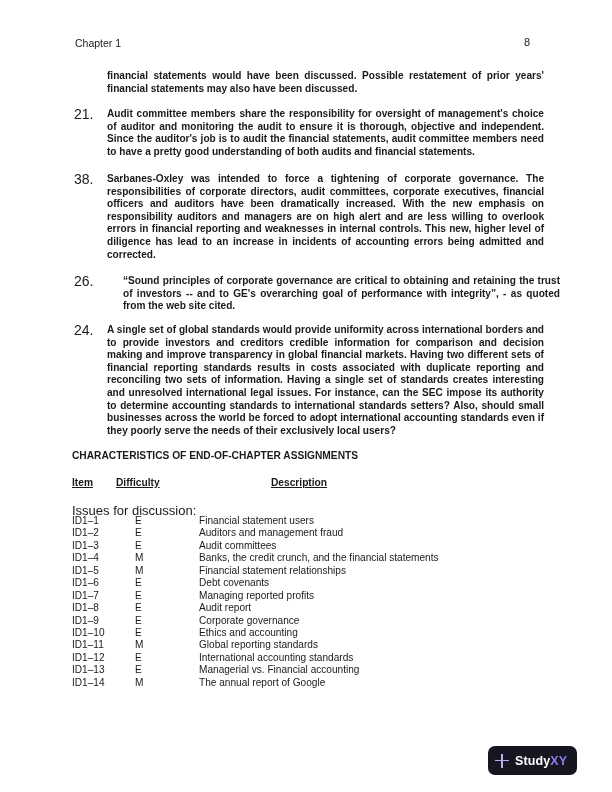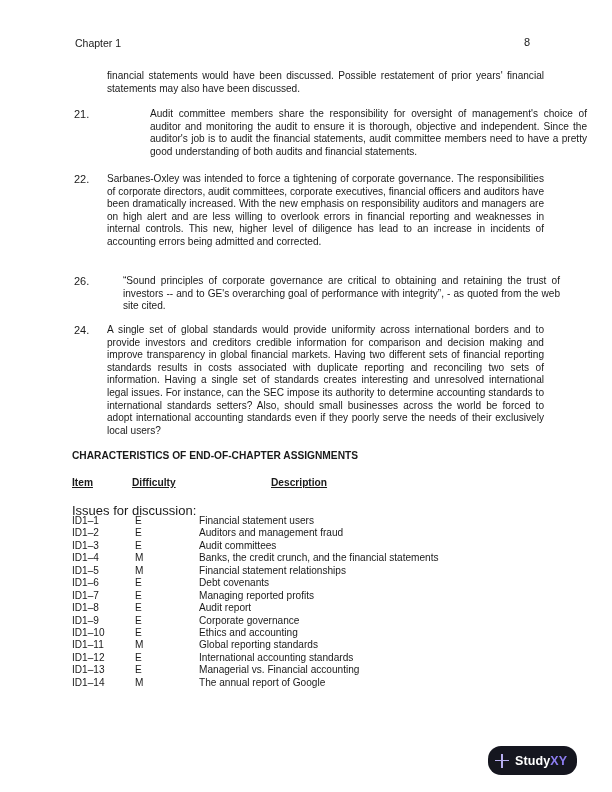--- a/index.html
+++ b/index.html
@@ -2,33 +2,33 @@
 <html><head>
   <meta charset="utf-8">
   <style>
     html, body { margin: 0; padding: 0; background: #ffffff; }
     body {
       width: 612px; height: 792px; position: relative; overflow: hidden;
       font-family: "Liberation Sans", sans-serif; color: #1a1a1a;
     }
     .header-left { position: absolute; left: 75px; top: 37px; font-size: 10.5px; }
     .header-right { position: absolute; left: 524px; top: 36px; font-size: 11px; }
-    .para-block { position: absolute; left: 107px; width: 437px; font-size: 10.1px; line-height: 12.6px; text-align: justify; }
-    .qnum { position: absolute; left: 74px; font-size: 11px; line-height: 12.6px; }
+    .para-block { position: absolute; left: 107px; width: 437px; font-size: 10.1px; line-height: 12.6px; text-align: justify; font-weight: bold; }
+    .qnum { position: absolute; left: 74px; font-size: 14px; line-height: 12.6px; }
     .section-title { position: absolute; left: 72px; top: 450px; font-size: 10.2px; font-weight: bold; }
     .col-head { position: absolute; top: 477px; font-size: 10.2px; font-weight: bold; text-decoration: underline; }
     .subhead { position: absolute; left: 72px; top: 503px; font-size: 13px; }
     .table { position: absolute; left: 72px; top: 515px; font-size: 10.1px; }
     .row { position: relative; height: 12.45px; line-height: 12.45px; white-space: nowrap; }
     .row .c-item { position: absolute; left: 0; }
     .row .c-diff { position: absolute; left: 63px; }
     .row .c-desc { position: absolute; left: 127px; }
     .badge {
       position: absolute; left: 488px; top: 746px; width: 89px; height: 29px;
-      background: #15161f; border-radius: 13px; display: flex; align-items: center;
+      background: #15161f; border-radius: 7px; display: flex; align-items: center;
     }
     .badge .plus { position: relative; width: 14px; height: 14px; margin-left: 7px; }
     .badge .plus::before, .badge .plus::after { content: ""; position: absolute; background: #b7aef0; }
     .badge .plus::before { left: 6px; top: 0; width: 1.6px; height: 14px; }
     .badge .plus::after { left: 0; top: 6px; width: 14px; height: 1.6px; }
     .badge .brand { margin-left: 6px; font-size: 12.5px; font-weight: bold; letter-spacing: 0.1px; }
     .badge .brand .s1 { color: #ffffff; }
     .badge .brand .s2 { color: #8c7cf0; }
   </style>
 </head>
@@ -36,43 +36,43 @@
 
 <div>
   <div class="header-left">Chapter 1</div>
   <div class="header-right">8</div>
 </div>
 
 <div class="para-block" style="top:70px;">financial statements would have been discussed. Possible restatement of prior years' financial statements may also have been discussed.</div>
 
 <div>
   <div class="qnum" style="top:108px;">21.</div>
-  <div class="para-block" style="top:108px;margin-left:43px;">Audit committee members share the responsibility for oversight of management's choice of auditor and monitoring the audit to ensure it is thorough, objective and independent. Since the auditor's job is to audit the financial statements, audit committee members need to have a pretty good understanding of both audits and financial statements.</div>
+  <div class="para-block" style="top:108px;">Audit committee members share the responsibility for oversight of management's choice of auditor and monitoring the audit to ensure it is thorough, objective and independent. Since the auditor's job is to audit the financial statements, audit committee members need to have a pretty good understanding of both audits and financial statements.</div>
 </div>
 
 <div>
-  <div class="qnum" style="top:173px;">22.</div>
+  <div class="qnum" style="top:173px;">38.</div>
   <div class="para-block" style="top:173px;">Sarbanes-Oxley was intended to force a tightening of corporate governance. The responsibilities of corporate directors, audit committees, corporate executives, financial officers and auditors have been dramatically increased.  With the new emphasis on responsibility auditors and managers are on high alert and are less willing to overlook errors in financial reporting and weaknesses in internal controls.  This new, higher level of diligence has lead to an increase in incidents of accounting errors being admitted and corrected.</div>
 </div>
 
 <div>
   <div class="qnum" style="top:275px;">26.</div>
   <div class="para-block" style="top:275px;margin-left:16px;">“Sound principles of corporate governance are critical to obtaining and retaining the trust of investors -- and to GE's overarching goal of performance with integrity”, - as quoted from the web site cited.</div>
 </div>
 
 <div>
   <div class="qnum" style="top:324px;">24.</div>
   <div class="para-block" style="top:324px;">A single set of global standards would provide uniformity across international borders and to provide investors and creditors credible information for comparison and decision making and improve transparency in global financial markets. Having two different sets of financial reporting standards results in costs associated with duplicate reporting and reconciling two sets of information. Having a single set of standards creates interesting and unresolved international legal issues. For instance, can the SEC impose its authority to determine accounting standards to international standards setters? Also, should small businesses across the world be forced to adopt international accounting standards even if they poorly serve the needs of their exclusively local users?</div>
 </div>
 
 <div class="section-title">CHARACTERISTICS OF END-OF-CHAPTER ASSIGNMENTS</div>
 
 <div>
   <div class="col-head" style="left:72px;">Item</div>
-  <div class="col-head" style="left:132px;">Difficulty</div>
+  <div class="col-head" style="left:116px;">Difficulty</div>
   <div class="col-head" style="left:271px;">Description</div>
 </div>
 
 <div class="subhead">Issues for discussion:</div>
 
 <div class="table">
   <div class="row">
       <span class="c-item">ID1–1</span>
       <span class="c-diff">E</span>
       <span class="c-desc">Financial statement users</span>

